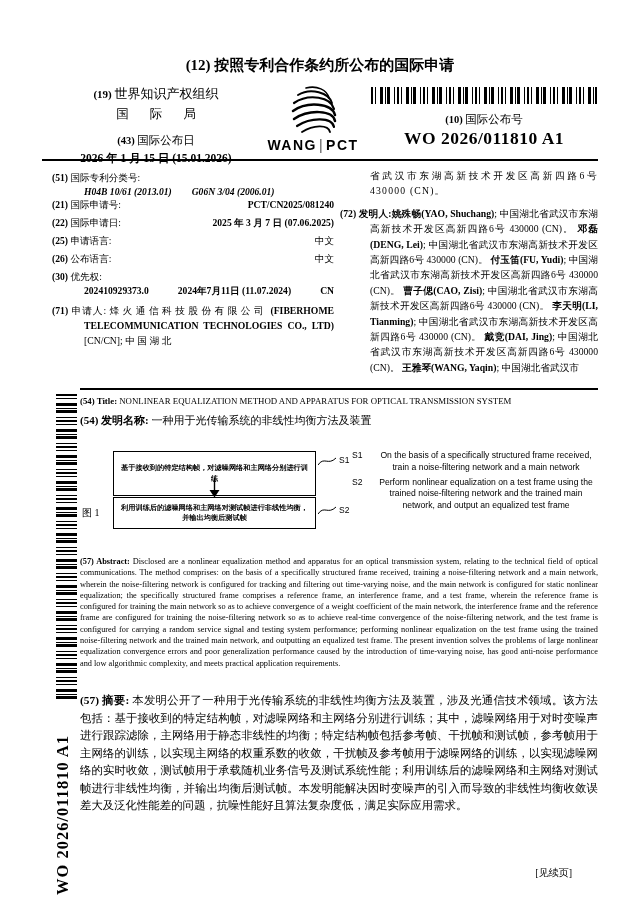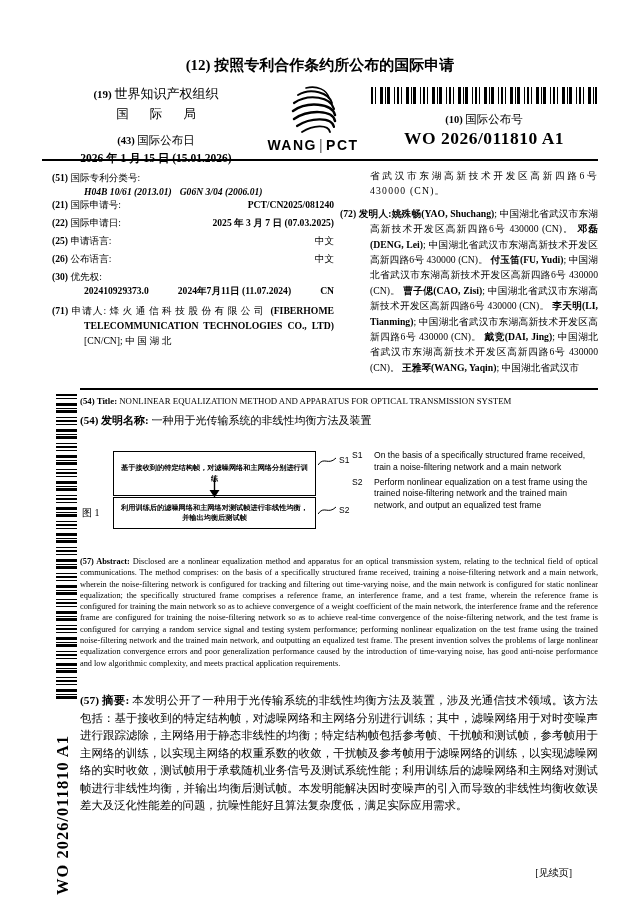--- a/index.html
+++ b/index.html
@@ -29,21 +29,21 @@
   .pub-no-label { font-size:11.5px; margin-top:8px; }
   .pub-no-label b { font-size:10.5px; }
   .pub-no { font-size:17.5px; font-weight:bold; margin-top:1px; letter-spacing:0.5px; }
   .rule1 { position:absolute; left:42px; top:159px; width:556px; height:2px; background:#000; }
   .rule2 { position:absolute; left:80px; top:388px; width:518px; height:2px; background:#000; }
   
   .col-left { position:absolute; left:52px; top:171px; width:282px; font-size:9.6px; line-height:13.5px; }
   .col-right { position:absolute; left:340px; top:168px; width:258px; font-size:9.7px; line-height:15.4px; text-align:justify; }
   .brow { display:flex; justify-content:space-between; margin-bottom:4.5px; }
   .b51 { }
-  .b51 .codes { display:flex; gap:8px; padding-left:32px; font-weight:bold; font-style:italic; }
+  .b51 .codes { display:flex; gap:20px; padding-left:32px; font-weight:bold; font-style:italic; }
   .bv { font-weight:bold; }
   .b30 .prio-line { display:flex; justify-content:space-between; padding-left:32px; font-weight:bold;gap:24px; }
   .p71 { margin-top:6px; text-indent:-32px; padding-left:32px; text-align:justify; line-height:15px; font-size:9.7px; }
   .spaced-cn { letter-spacing:2.5px; }
   .p-cont { padding-left:30px; letter-spacing:1.2px; }
   .p-inv { margin-top:7px; text-indent:-30px; padding-left:30px; }
   .inv-name { font-weight:bold; }
   
   .t54en { position:absolute; left:80px; top:396px; width:518px; font-size:8.8px; }
   .t54cn { position:absolute; left:80px; top:413px; width:518px; font-size:11px; }
@@ -60,21 +60,21 @@
   .s-conn1 { left:238px; top:13px; }
   .s-conn2 { left:238px; top:62px; }
   .s-tag { position:absolute; font-size:8.5px; }
   .s-tag1 { left:259px; top:15px; }
   .s-tag2 { left:259px; top:65px; }
   .fig-label { position:absolute; left:2px; top:66px; font-size:10px;
     font-family:"Liberation Serif","DejaVu Serif",serif; }
   .s-list { position:absolute; left:272px; top:10px; width:246px; font-size:8.6px; line-height:11.8px; }
   .s-row { display:flex; margin-bottom:3px; }
   .s-num { flex:0 0 22px; }
-  .s-text { flex:1; }
+  .s-text { flex:1;text-align:center; }
   
   .abs-en { position:absolute; left:80px; top:556px; width:518px; font-size:8.3px;
     line-height:11.3px; text-align:justify; }
   .abs-cn { position:absolute; left:80px; top:692px; width:518px; font-size:11.4px;
     line-height:17.5px; text-align:justify; }
   
   .barcode-v { position:absolute; left:56px; top:394px; width:21px; height:306px;
     background:repeating-linear-gradient(180deg,#000 0 2px,#fff 2px 4px,#000 4px 5px,#fff 5px 9px,#000 9px 12px,#fff 12px 14px,#000 14px 15px,#fff 15px 16px,#000 16px 19px,#fff 19px 23px,#000 23px 24px,#fff 24px 26px); }
   .sidebar-pubno { position:absolute; left:45px; top:700px; width:36px; height:195px;
     writing-mode:vertical-rl; transform:rotate(180deg);
@@ -126,21 +126,21 @@
           <span>H04B 10/61 (2013.01)</span>
           <span>G06N 3/04 (2006.01)</span>
         </div>
     </div>
     <div class="brow">
       <span><b>(21) </b><span>国际申请号:</span></span>
       <span class="bv">PCT/CN2025/081240</span>
     </div>
     <div class="brow">
       <span><b>(22) </b><span>国际申请日:</span></span>
-      <span class="bv">2025 年 3 月 7 日 (07.03.2025)</span>
+      <span class="bv">2025 年 3 月 7 日 (07.06.2025)</span>
     </div>
     <div class="brow">
       <span><b>(25) </b><span>申请语言:</span></span>
       <span>中文</span>
     </div>
     <div class="brow">
       <span><b>(26) </b><span>公布语言:</span></span>
       <span>中文</span>
     </div>
     <div class="b30">

